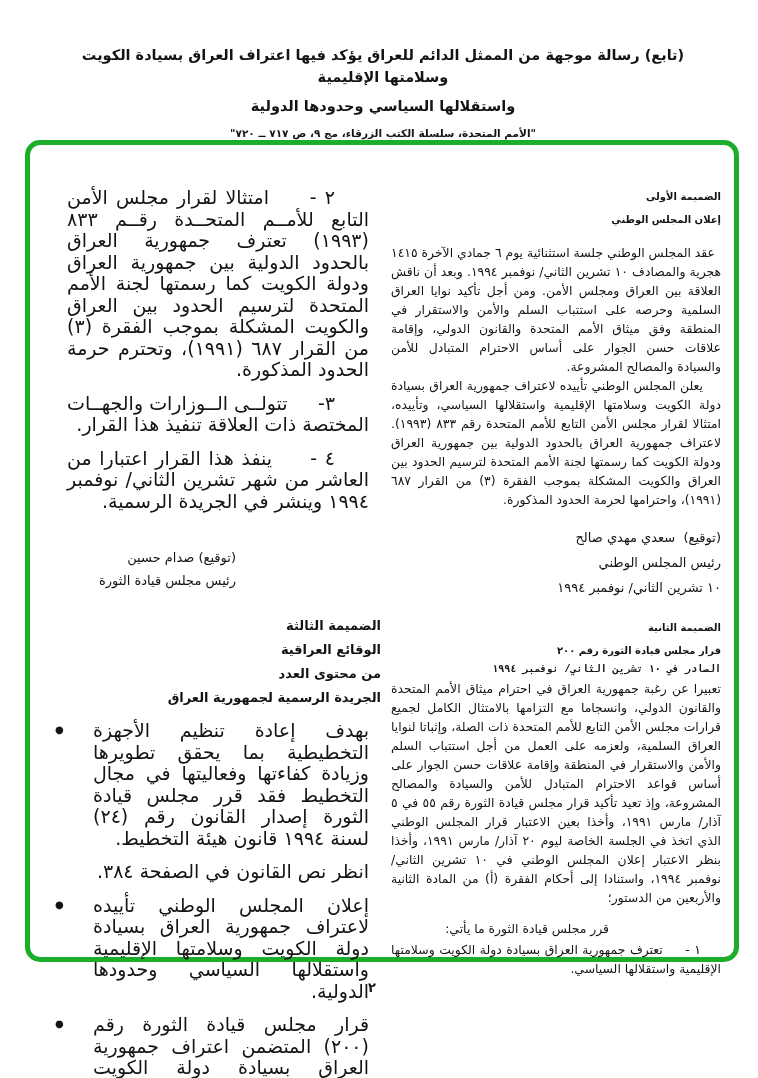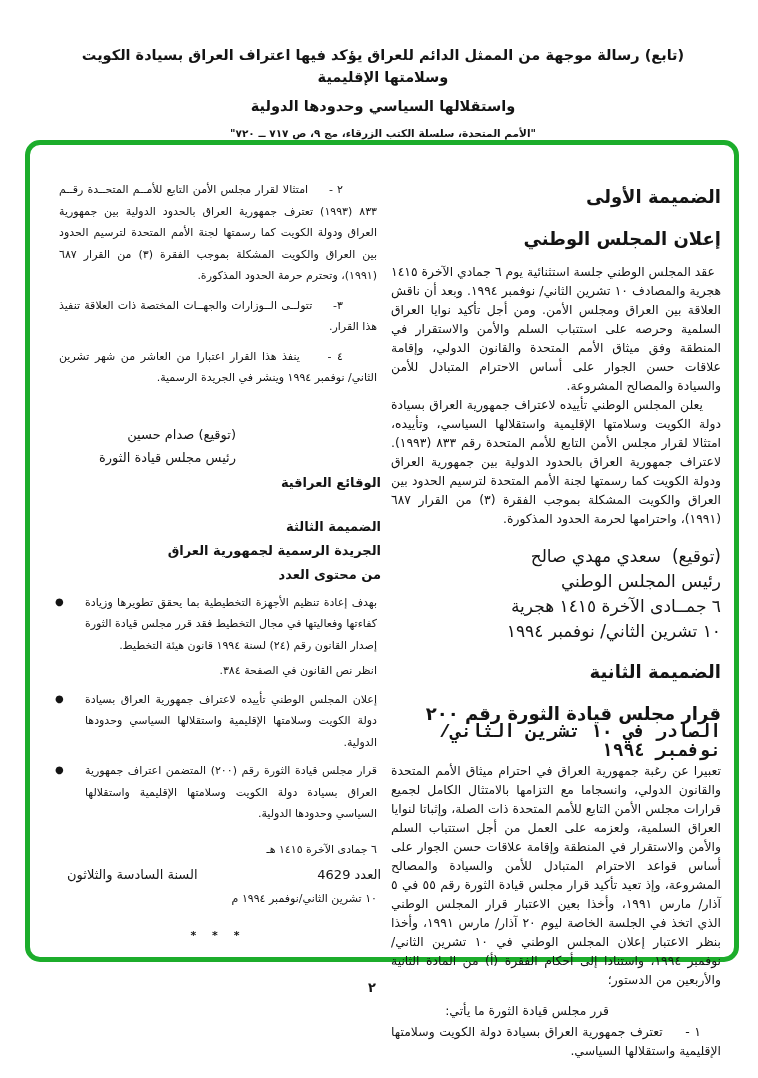--- a/index.html
+++ b/index.html
@@ -15,35 +15,35 @@
   
   .frame{position:absolute;left:25px;top:140px;width:714px;height:822px;
          border:5px solid #1CAD2B;border-radius:15px;box-sizing:border-box;
          background:#ffffff;}
   .cols{display:flex;direction:rtl;gap:10px;padding:30px 13px 0 25px;}
   .col{box-sizing:border-box;}
   .col-right{width:330px;direction:rtl;}
   .col-left{width:326px;direction:rtl;}
 
   
-  .col-right .bh{font-weight:bold;font-size:18px;line-height:19px;text-align:right;}
+  .col-right .bh{font-weight:bold;font-size:10px;line-height:19px;text-align:right;}
   .col-right .mt-title{margin-top:12px;}
-  .col-right .mt-sub{margin-top:23px;}
+  .col-right .mt-sub{margin-top:4px;}
   .col-right p{margin:0;font-size:12.4px;line-height:19px;text-align:justify;}
   .p-first{margin-top:14px !important;text-indent:6px;}
   .p-follow{text-indent:18px;}
-  .sigblock{margin-top:16px;font-size:17px;line-height:25px;text-align:right;}
+  .sigblock{margin-top:16px;font-size:13px;line-height:25px;text-align:right;}
   .annex2-head{margin-top:18px;}
   .issued{margin-top:0;font-family:Liberation Mono, monospace;}
   .preamble{margin-top:3px;}
   .decree-intro{margin:12px 112px 0 0;font-size:12.4px;line-height:19px;text-align:right;}
   .article-r{margin-top:2px !important;text-indent:20px;}
 
   
-  .col-left p{margin:4px;font-size:11px;line-height:21.5px;text-align:justify;}
+  .col-left p{margin:12px;font-size:19px;line-height:21.5px;text-align:justify;}
   .article-l{text-indent:34px;}
   .gap8{margin-top:8px !important;}
   .sig-left{margin-top:34px;margin-right:145px;font-size:13px;line-height:23px;text-align:right;}
   .col-left .bh{font-weight:bold;font-size:13px;line-height:20px;text-align:right;}
   .mt24{margin-top:24px;}
   .mt4{margin-top:4px;}
   .bullet-item{position:relative;margin-top:7px;padding-left:26px;}
   .bullet-dot{position:absolute;left:0;top:5px;font-size:10px;line-height:10px;}
   .bullet-note{margin-top:3px !important;margin-right:36px;text-align:right !important;}
   .f-hijri{margin-top:14px !important;text-align:right !important;}
@@ -72,21 +72,20 @@
       <section class="col col-right">
         <div class="bh mt-title">الضميمة الأولى</div>
         <div class="bh mt-sub">إعلان المجلس الوطني</div>
 
         <p class="p-first">عقد المجلس الوطني جلسة استثنائية يوم ٦ جمادي الآخرة ١٤١٥ هجرية والمصادف ١٠ تشرين الثاني/ نوفمبر ١٩٩٤. وبعد أن ناقش العلاقة بين العراق ومجلس الأمن. ومن أجل تأكيد نوايا العراق السلمية وحرصه على استتباب السلم والأمن والاستقرار في المنطقة وفق ميثاق الأمم المتحدة والقانون الدولي، وإقامة علاقات حسن الجوار على أساس الاحترام المتبادل للأمن والسيادة والمصالح المشروعة.</p>
         <p class="p-follow">يعلن المجلس الوطني تأييده لاعتراف جمهورية العراق بسيادة دولة الكويت وسلامتها الإقليمية واستقلالها السياسي، وتأييده، امتثالا لقرار مجلس الأمن التابع للأمم المتحدة رقم ٨٣٣ (١٩٩٣). لاعتراف جمهورية العراق بالحدود الدولية بين جمهورية العراق ودولة الكويت كما رسمتها لجنة الأمم المتحدة لترسيم الحدود بين العراق والكويت المشكلة بموجب الفقرة (٣) من القرار ٦٨٧ (١٩٩١)، واحترامها لحرمة الحدود المذكورة.</p>
 
         <div class="sigblock">
           <div>(توقيع)&nbsp;&nbsp;سعدي مهدي صالح</div>
           <div>رئيس المجلس الوطني</div>
-          <div>٦ جمــادى الآخرة ١٤١٥ هجرية</div>
           <div>١٠ تشرين الثاني/ نوفمبر ١٩٩٤</div>
         </div>
 
         <div class="bh annex2-head">الضميمة الثانية</div>
         <div class="bh mt-sub">قرار مجلس قيادة الثورة رقم ٢٠٠</div>
         <div class="bh issued">الصادر في ١٠ تشرين الثاني/ نوفمبر ١٩٩٤</div>
 
         <p class="preamble">تعبيرا عن رغبة جمهورية العراق في احترام ميثاق الأمم المتحدة والقانون الدولي، وانسجاما مع التزامها بالامتثال الكامل لجميع قرارات مجلس الأمن التابع للأمم المتحدة ذات الصلة، وإثباتا لنوايا العراق السلمية، ولعزمه على العمل من أجل استتباب السلم والأمن والاستقرار في المنطقة وإقامة علاقات حسن الجوار على أساس قواعد الاحترام المتبادل للأمن والسيادة والمصالح المشروعة، وإذ تعيد تأكيد قرار مجلس قيادة الثورة رقم ٥٥ في ٥ آذار/ مارس ١٩٩١، وأخذا بعين الاعتبار قرار المجلس الوطني الذي اتخذ في الجلسة الخاصة ليوم ٢٠ آذار/ مارس ١٩٩١، وأخذا بنظر الاعتبار إعلان المجلس الوطني في ١٠ تشرين الثاني/ نوفمبر ١٩٩٤، واستنادا إلى أحكام الفقرة (أ) من المادة الثانية والأربعين من الدستور؛</p>
         <div class="decree-intro">قرر مجلس قيادة الثورة ما يأتي:</div>
         <p class="article-r">١ -&nbsp;&nbsp;&nbsp;&nbsp;&nbsp;تعترف جمهورية العراق بسيادة دولة الكويت وسلامتها الإقليمية واستقلالها السياسي.</p>
@@ -95,24 +94,24 @@
       <section class="col col-left">
         <p class="article-l">٢ -&nbsp;&nbsp;&nbsp;&nbsp;&nbsp;امتثالا لقرار مجلس الأمن التابع للأمــم المتحــدة رقــم ٨٣٣ (١٩٩٣) تعترف جمهورية العراق بالحدود الدولية بين جمهورية العراق ودولة الكويت كما رسمتها لجنة الأمم المتحدة لترسيم الحدود بين العراق والكويت المشكلة بموجب الفقرة (٣) من القرار ٦٨٧ (١٩٩١)، وتحترم حرمة الحدود المذكورة.</p>
         <p class="article-l gap8">٣-&nbsp;&nbsp;&nbsp;&nbsp;&nbsp;تتولــى الــوزارات والجهــات المختصة ذات العلاقة تنفيذ هذا القرار.</p>
         <p class="article-l gap8">٤ -&nbsp;&nbsp;&nbsp;&nbsp;&nbsp;ينفذ هذا القرار اعتبارا من العاشر من شهر تشرين الثاني/ نوفمبر ١٩٩٤ وينشر في الجريدة الرسمية.</p>
 
         <div class="sig-left">
           <div>(توقيع) صدام حسين</div>
           <div>رئيس مجلس قيادة الثورة</div>
         </div>
 
+        <div class="bh mt24">الضميمة الثالثة</div>
         <div class="bh mt4">الوقائع العراقية</div>
-        <div class="bh mt24">الضميمة الثالثة</div>
+        <div class="bh mt4">من محتوى العدد</div>
         <div class="bh mt4">الجريدة الرسمية لجمهورية العراق</div>
-        <div class="bh mt4">من محتوى العدد</div>
 
         <div class="bullet-item">
           <span class="bullet-dot">●</span>
           <p>بهدف إعادة تنظيم الأجهزة التخطيطية بما يحقق تطويرها وزيادة كفاءتها وفعاليتها في مجال التخطيط فقد قرر مجلس قيادة الثورة إصدار القانون رقم (٢٤) لسنة ١٩٩٤ قانون هيئة التخطيط.</p>
         </div>
         <p class="bullet-note">انظر نص القانون في الصفحة ٣٨٤.</p>
 
         <div class="bullet-item">
           <span class="bullet-dot">●</span>
           <p>إعلان المجلس الوطني تأييده لاعتراف جمهورية العراق بسيادة دولة الكويت وسلامتها الإقليمية واستقلالها السياسي وحدودها الدولية.</p>

